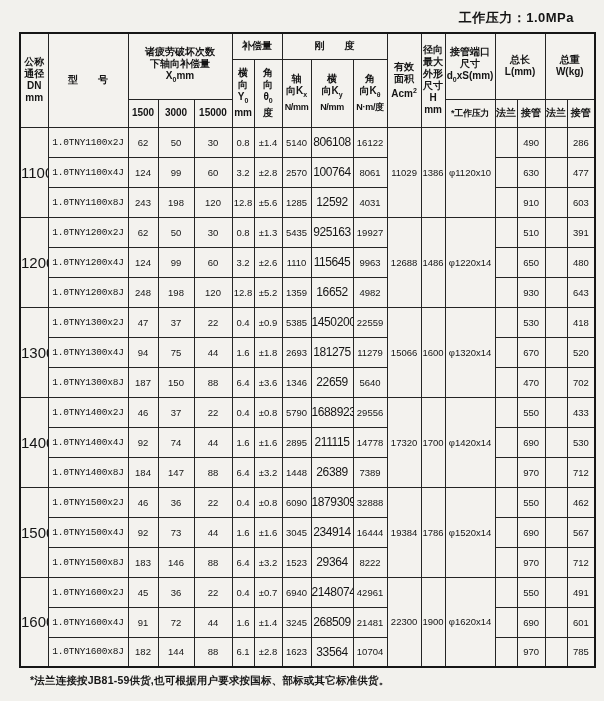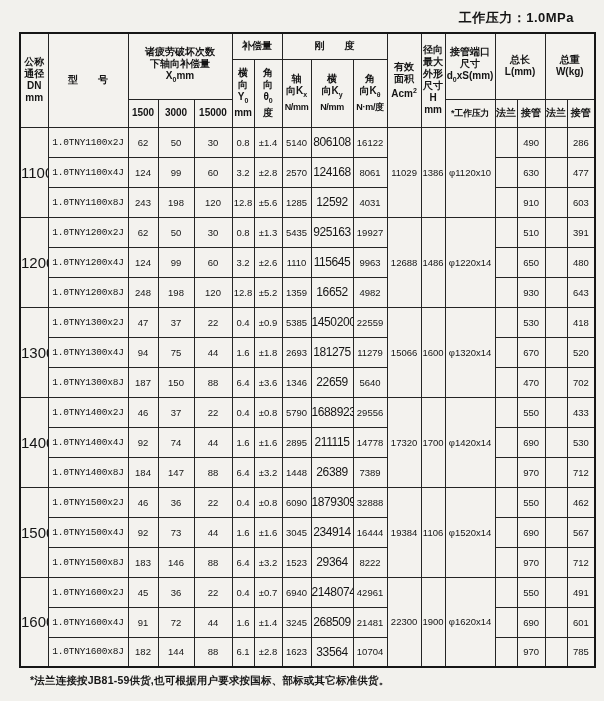--- a/index.html
+++ b/index.html
@@ -172,21 +172,21 @@
         <td>286</td>
       </tr>
       <tr>
         <td class="model">1.0TNY1100x4J</td>
         <td>124</td>
         <td>99</td>
         <td>60</td>
         <td>3.2</td>
         <td>±2.8</td>
         <td>2570</td>
-        <td class="tight">124168</td>
+        <td class="tight">100764</td>
         <td>8061</td>
         <td></td>
         <td>630</td>
         <td></td>
         <td>477</td>
       </tr>
       <tr>
         <td class="model">1.0TNY1100x8J</td>
         <td>243</td>
         <td>198</td>
@@ -353,21 +353,21 @@
         <td class="model">1.0TNY1500x2J</td>
         <td>46</td>
         <td>36</td>
         <td>22</td>
         <td>0.4</td>
         <td>±0.8</td>
         <td>6090</td>
         <td class="tight">1879309</td>
         <td>32888</td>
         <td rowspan="3">19384</td>
-        <td rowspan="3">1106</td>
+        <td rowspan="3">1786</td>
         <td rowspan="3">φ1520x14</td>
         <td></td>
         <td>550</td>
         <td></td>
         <td>462</td>
       </tr>
       <tr>
         <td class="model">1.0TNY1500x4J</td>
         <td>92</td>
         <td>73</td>

